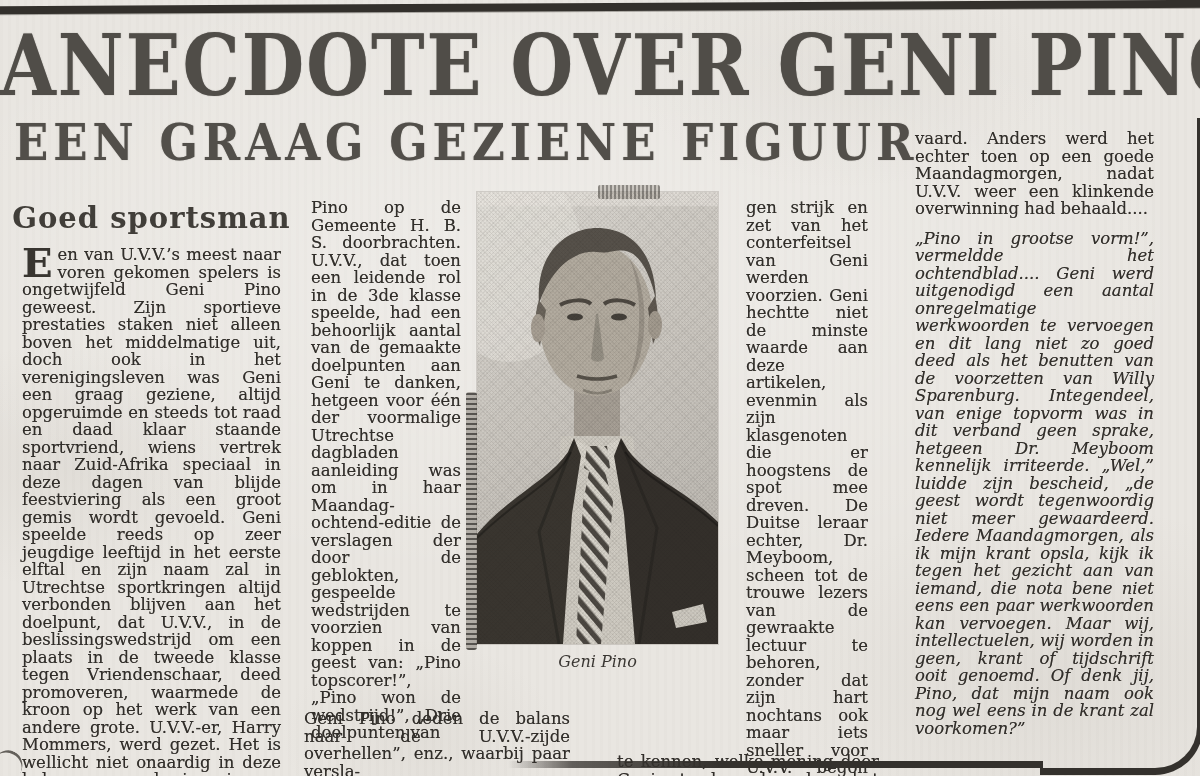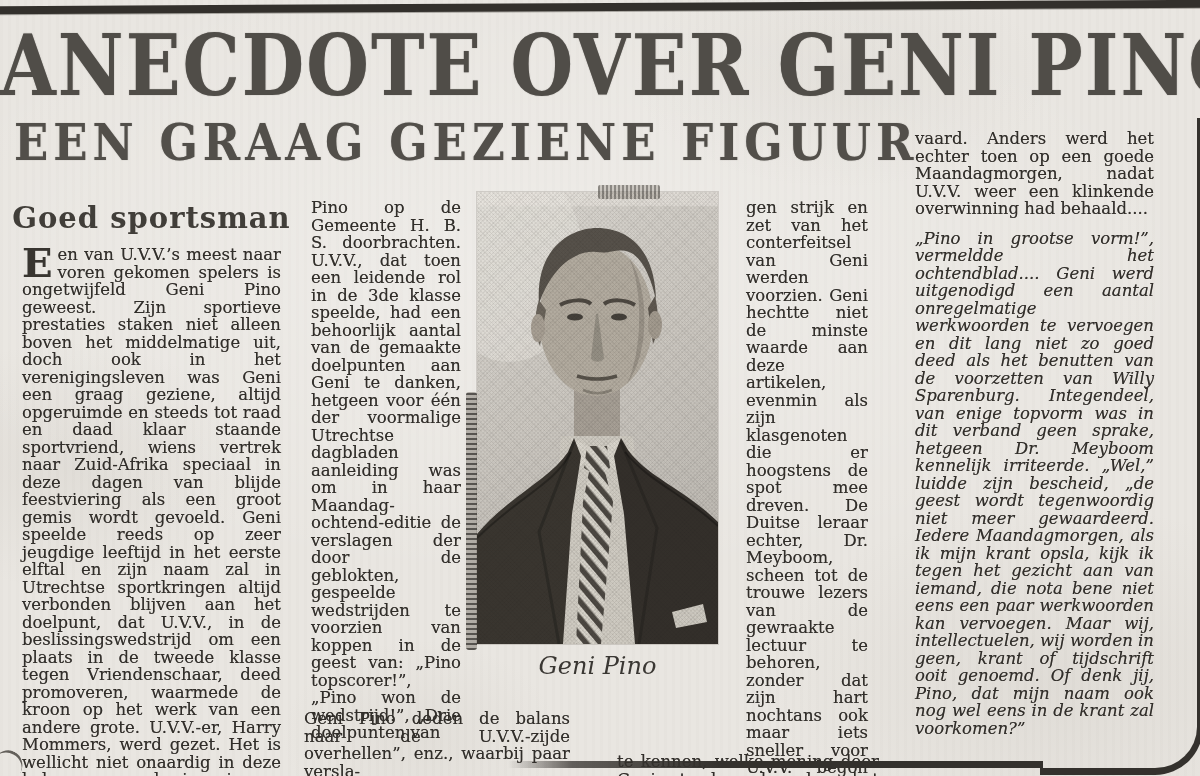--- a/index.html
+++ b/index.html
@@ -68,21 +68,21 @@
     box-shadow:0 0 0 1px rgba(120,113,102,0.25);
   }
   .photo::after{ 
     content:"";position:absolute;inset:0;
     background:
       repeating-linear-gradient(45deg, rgba(30,28,25,0.06) 0 1px, transparent 1px 3px),
       repeating-linear-gradient(-45deg, rgba(30,28,25,0.06) 0 1px, transparent 1px 3px);
   }
   .caption{
     position:absolute;left:477px;top:652px;width:241px;
-    text-align:center;font-style:italic;font-size:24px;color:#3a3733;
+    text-align:center;font-style:italic;font-size:16px;color:#3a3733;
   }
   .frame-corner{
     position:absolute;left:1040px;top:118px;width:157px;height:650px;
     border-right:6px solid #34312d;border-bottom:7px solid #34312d;
     border-bottom-right-radius:48px;
   }
   .bottom-rule{
     position:absolute;left:508px;top:761px;width:535px;height:7px;
     background:linear-gradient(90deg, rgba(52,49,45,0) 0%, rgba(52,49,45,0.75) 12%, #34312d 40%);
   }

